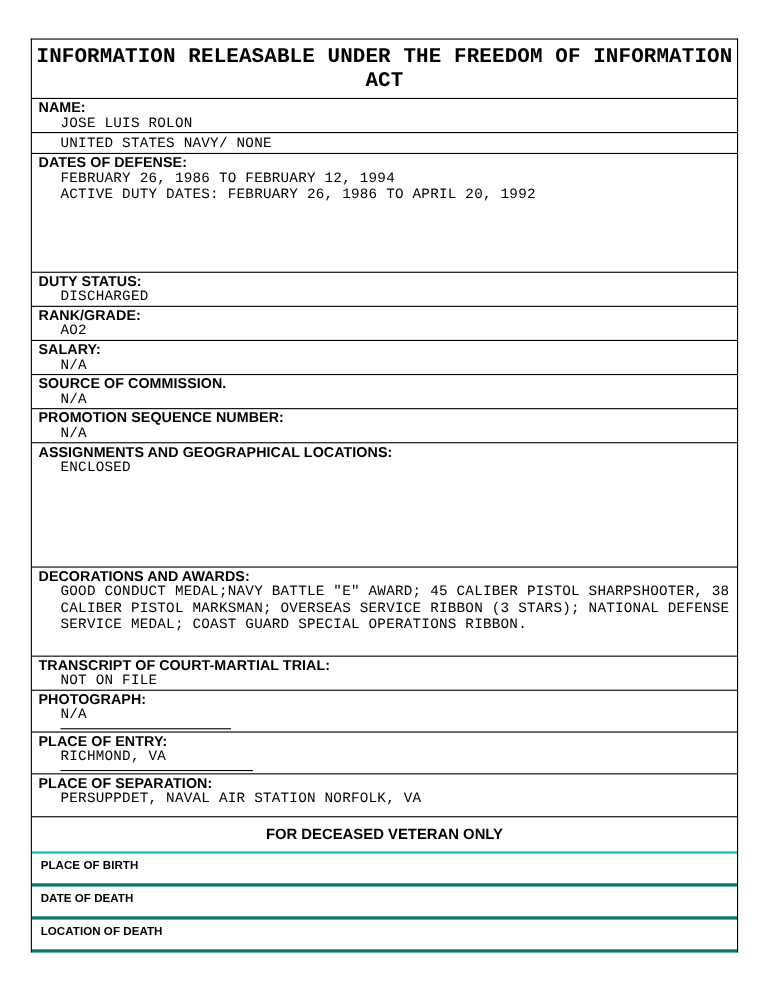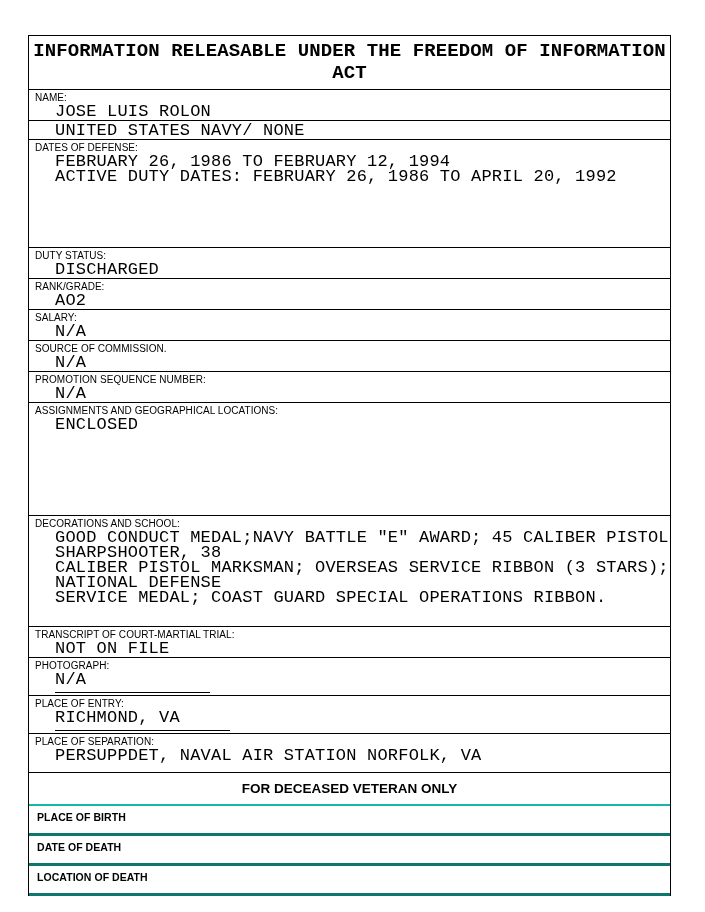--- a/index.html
+++ b/index.html
@@ -31,29 +31,29 @@
     font-weight: bold;
     letter-spacing: 0.1px;
     padding: 4px 0 5px 0;
     font-family: Liberation Mono, monospace;
   }
   .row {
     border-bottom: 1px solid #000;
     padding: 2px 0 1px 4px;
   }
   .lbl {
-    font-size: 10px;
-    font-weight: normal;
+    font-size: 13px;
+    font-weight: bold;
     font-family: "Liberation Sans", sans-serif;
     letter-spacing: 0.05px;
     line-height: 12px;
     padding-left: 2px;
   }
   .val {
-    font-size: 17px;
+    font-size: 13px;
     font-family: "Liberation Mono", monospace;
     letter-spacing: 0.2px;
     line-height: 15px;
     padding-left: 22px;
     white-space: pre-wrap;
   }
   .spacer-2 { height: 38px; }
   .spacer-3 { height: 62px; }
   .spacer-4 { height: 20px; }
   .spacer-5 { height: 8px; }
@@ -142,21 +142,21 @@
 
     <div class="row">
       <div class="lbl">ASSIGNMENTS AND GEOGRAPHICAL LOCATIONS:</div>
       <div class="val">ENCLOSED</div>
       <div class="spacer-3"></div>
       <div class="spacer-4"></div>
     </div>
 
 
     <div class="row">
-      <div class="lbl">DECORATIONS AND SCHOOL:</div>
+      <div class="lbl">DECORATIONS AND AWARDS:</div>
       <div class="val">GOOD CONDUCT MEDAL;NAVY BATTLE "E" AWARD; 45 CALIBER PISTOL SHARPSHOOTER, 38
 CALIBER PISTOL MARKSMAN; OVERSEAS SERVICE RIBBON (3 STARS); NATIONAL DEFENSE
 SERVICE MEDAL; COAST GUARD SPECIAL OPERATIONS RIBBON.</div>
       <div class="spacer-4"></div>
     </div>
 
     <div class="row">
       <div class="lbl">TRANSCRIPT OF COURT-MARTIAL TRIAL:</div>
       <div class="val">NOT ON FILE</div>
     </div>

